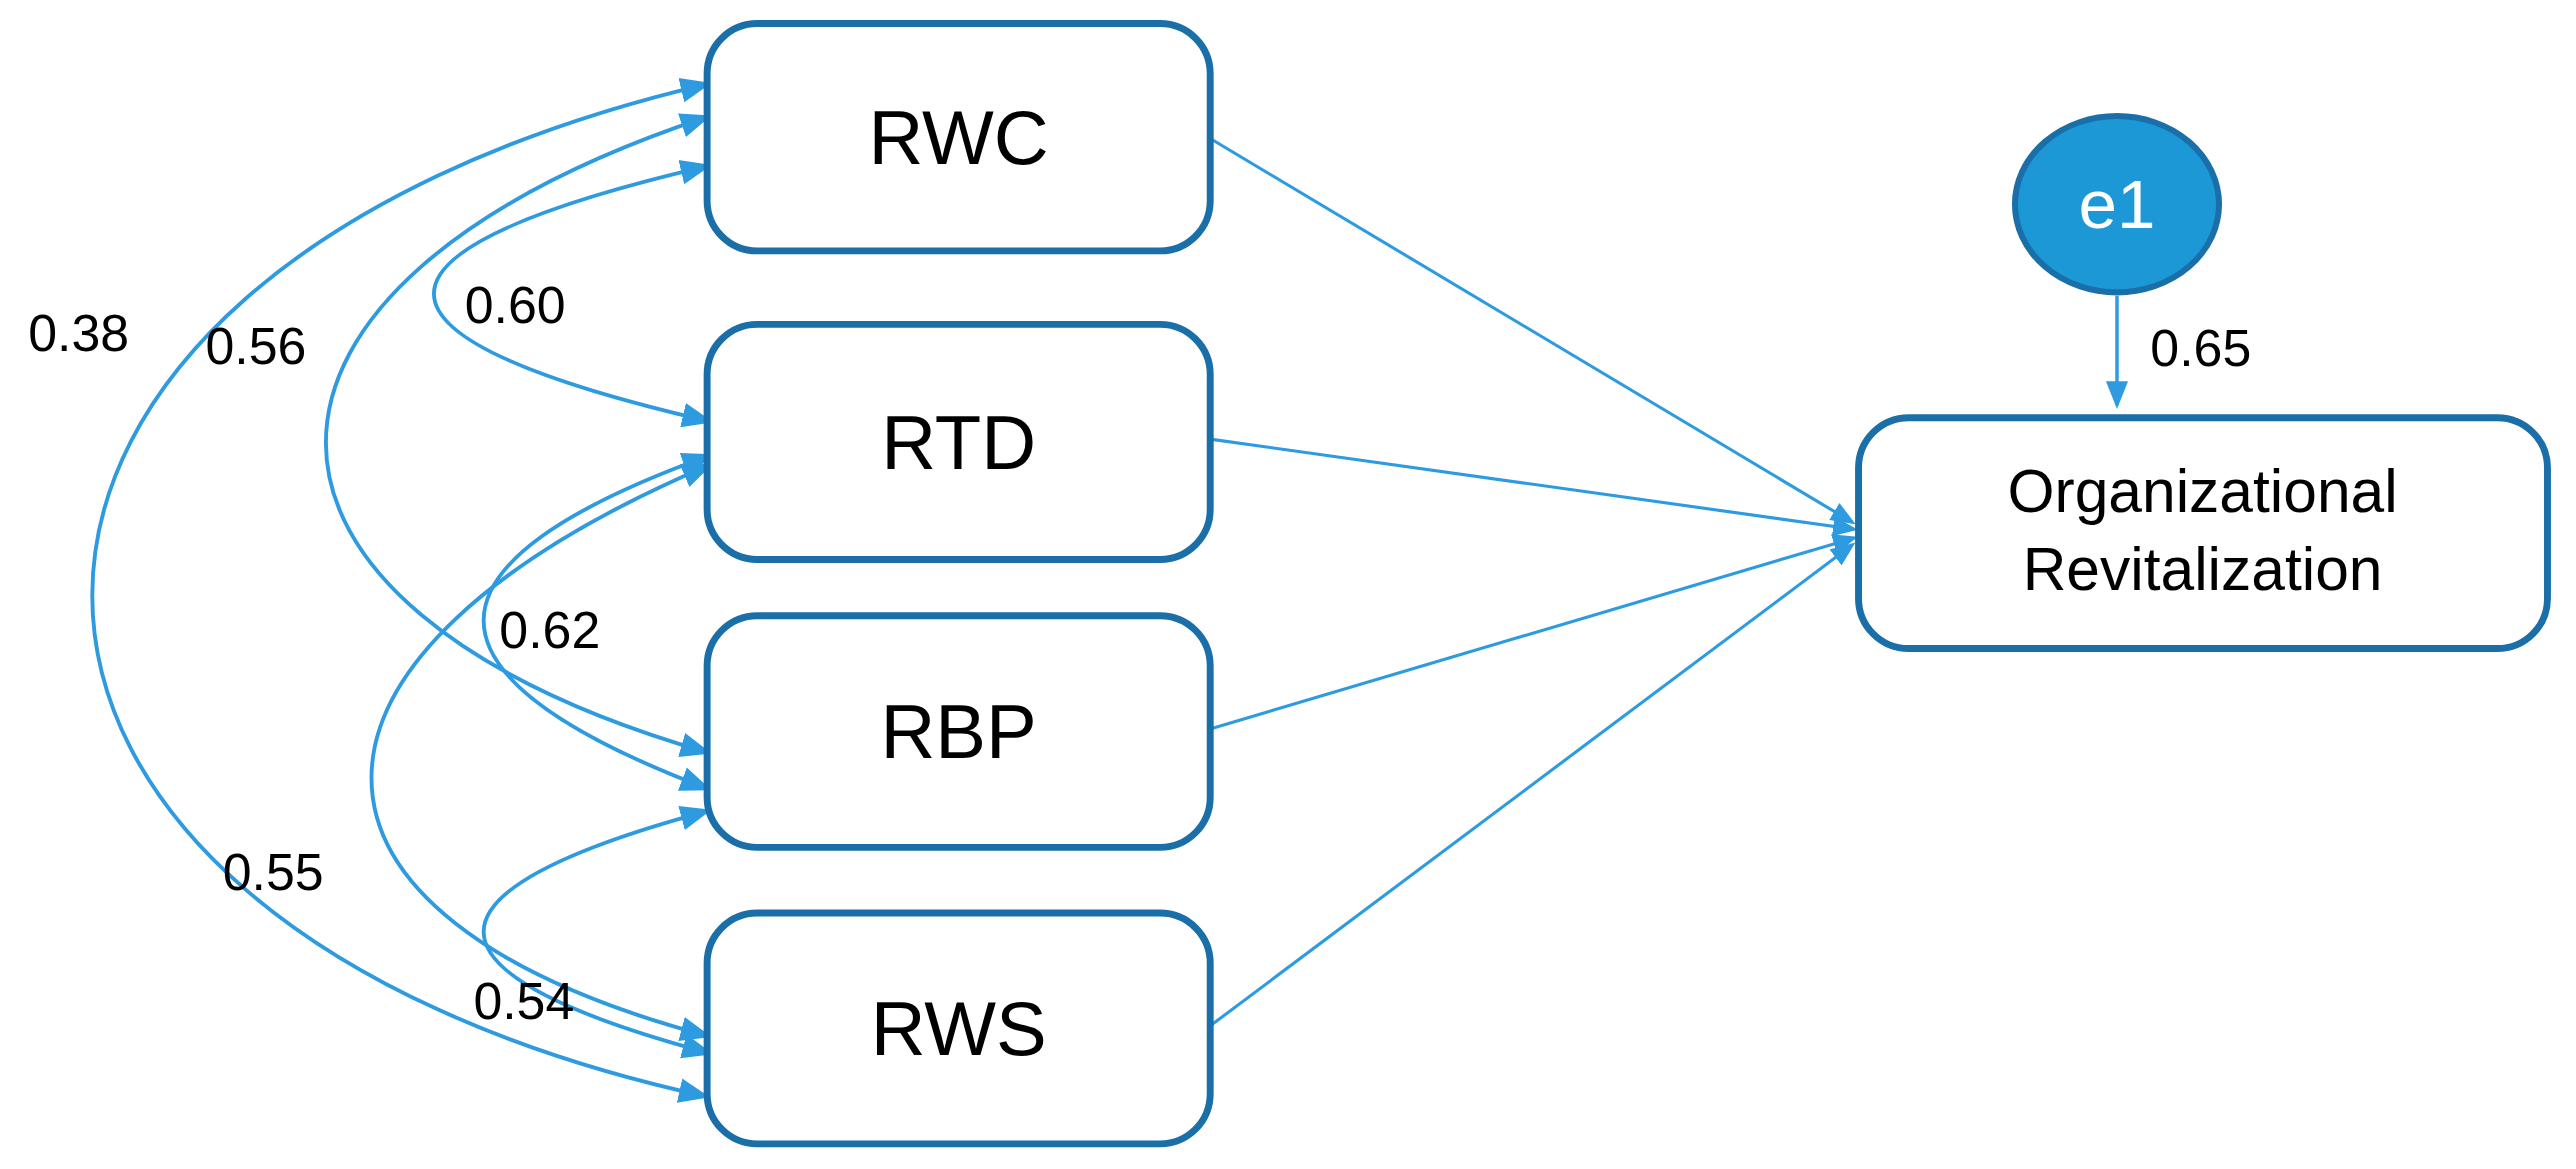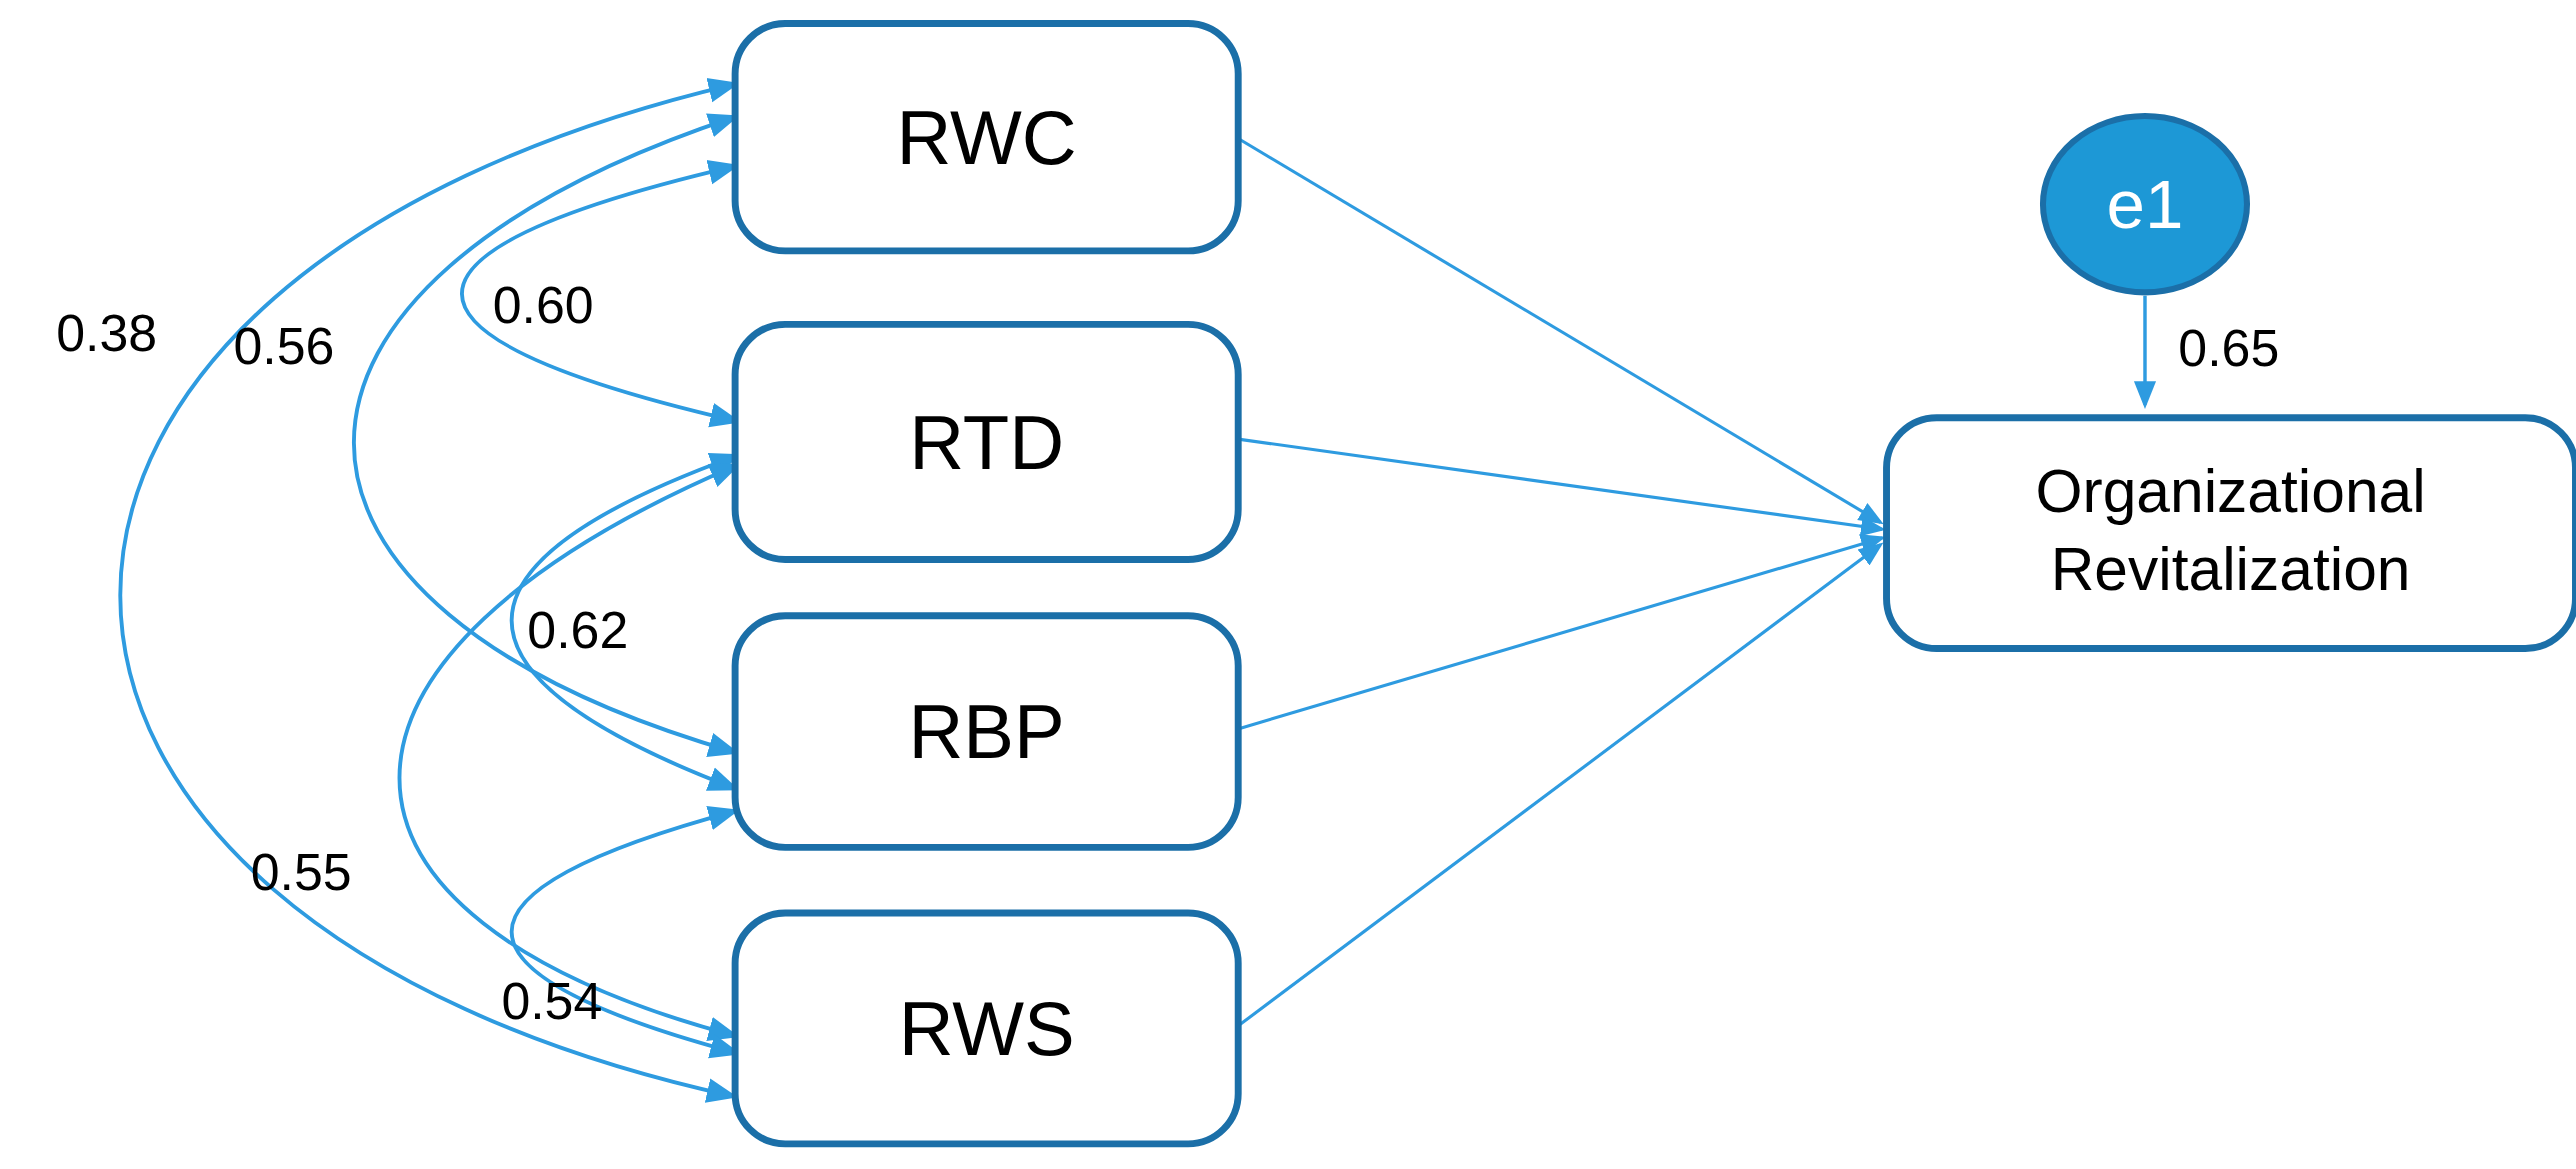--- a/index.html
+++ b/index.html
@@ -14,21 +14,20 @@
     margin:0;
     padding:0;
     background:var(--background);
     font-family:"Liberation Sans","DejaVu Sans",sans-serif;
   }
   .stage{
     width:2364px;
     height:1170px;
     position:relative;
     background:var(--background);
-    margin-left:28px;
   }
   svg{display:block}
   .node-rect{
     fill:#ffffff;
     stroke:var(--box-border);
     stroke-width:8;
   }
   .error-ellipse{
     fill:var(--error-fill);
     stroke:var(--box-border);

